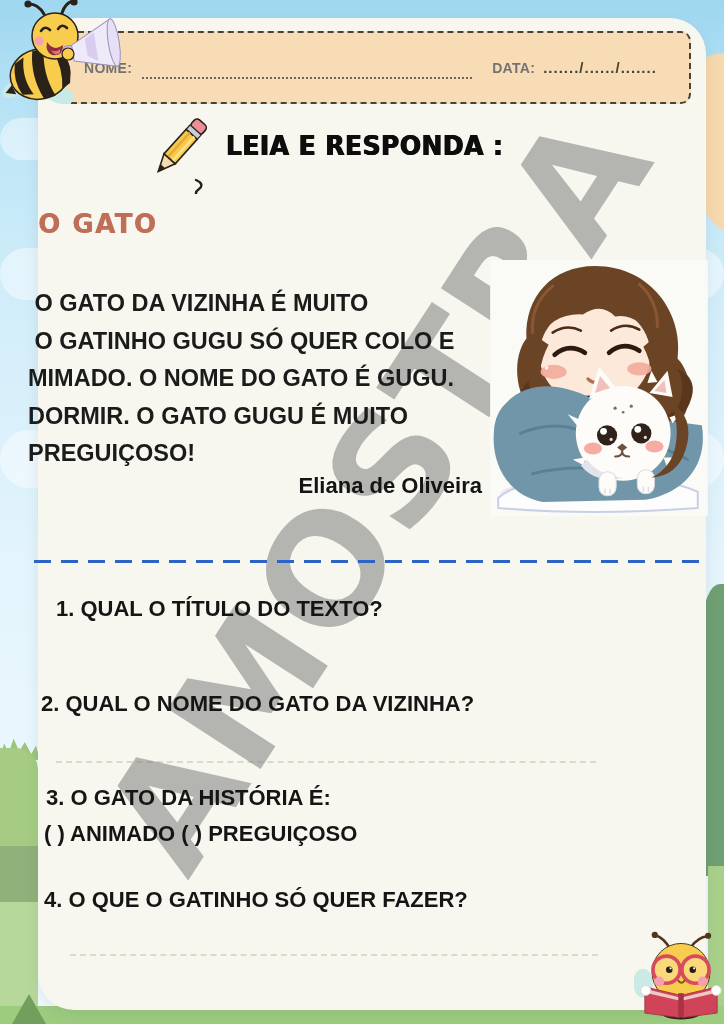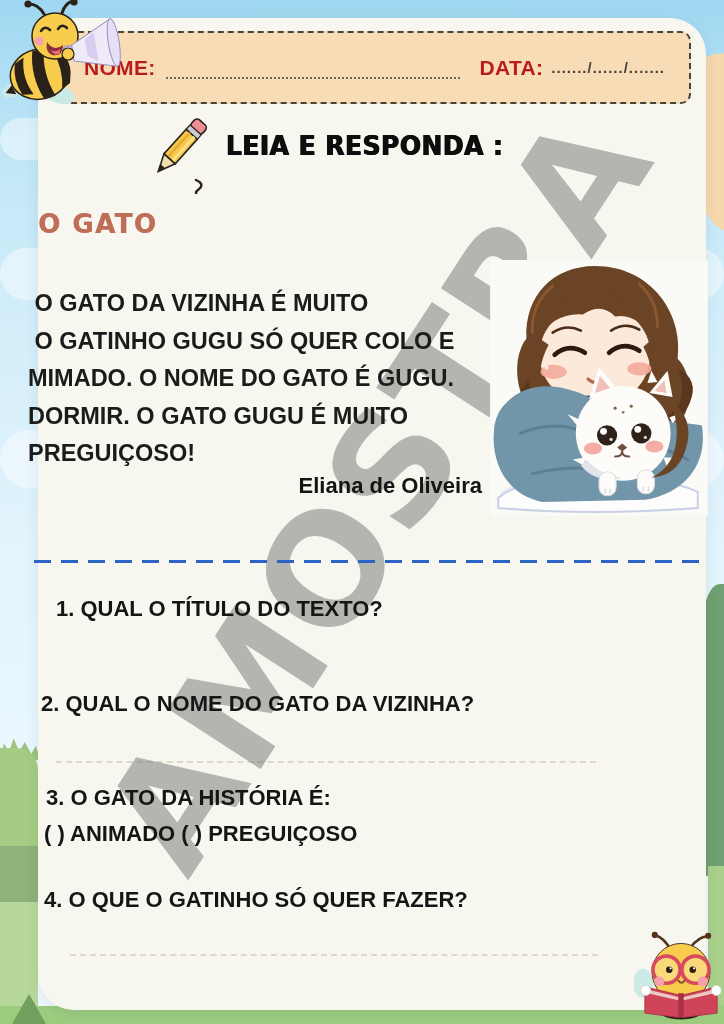--- a/index.html
+++ b/index.html
@@ -20,21 +20,21 @@
     clip-path:polygon(0 100%,10% 30%,22% 70%,34% 10%,48% 65%,62% 25%,78% 75%,90% 40%,100% 100%);z-index:0;}
 
   
   .page{position:absolute;left:38px;top:18px;width:668px;height:992px;background:#f7f6ef;
     border-radius:36px;box-shadow:0 5px 14px rgba(60,80,90,.10);z-index:1;}
 
   
   .banner{position:absolute;left:58px;top:31px;width:633px;height:73px;background:#f8dcb6;
     border:2px dashed #45433a;border-radius:10px;box-sizing:border-box;
     display:flex;align-items:center;padding:0 24px;z-index:2;}
-  .banner .lbl{font-weight:800;font-size:21px;color:#b91c1c;letter-spacing:.3px;}
+  .banner .lbl{font-weight:800;font-size:14px;color:#737373;letter-spacing:.3px;}
   .name-line{width:330px;height:20px;border-bottom:2px dotted #6d675a;margin-left:10px;}
   .date-lbl{margin-left:20px;}
   .date-dots{margin-left:8px;font-weight:700;font-size:15px;color:#454137;letter-spacing:1px;}
 
   
   .watermark{position:absolute;left:378px;top:492px;transform:translate(-50%,-50%) rotate(-57deg);
     font-family:"DejaVu Sans",sans-serif;font-weight:800;font-size:152px;letter-spacing:2px;
     color:rgba(118,118,118,.52);white-space:nowrap;z-index:4;pointer-events:none;}
 
   

